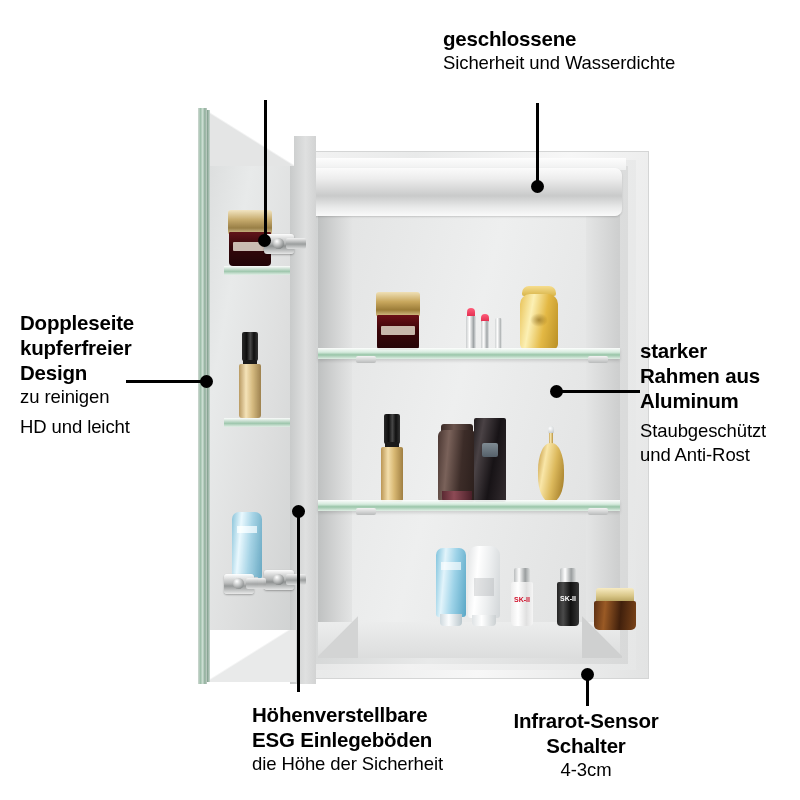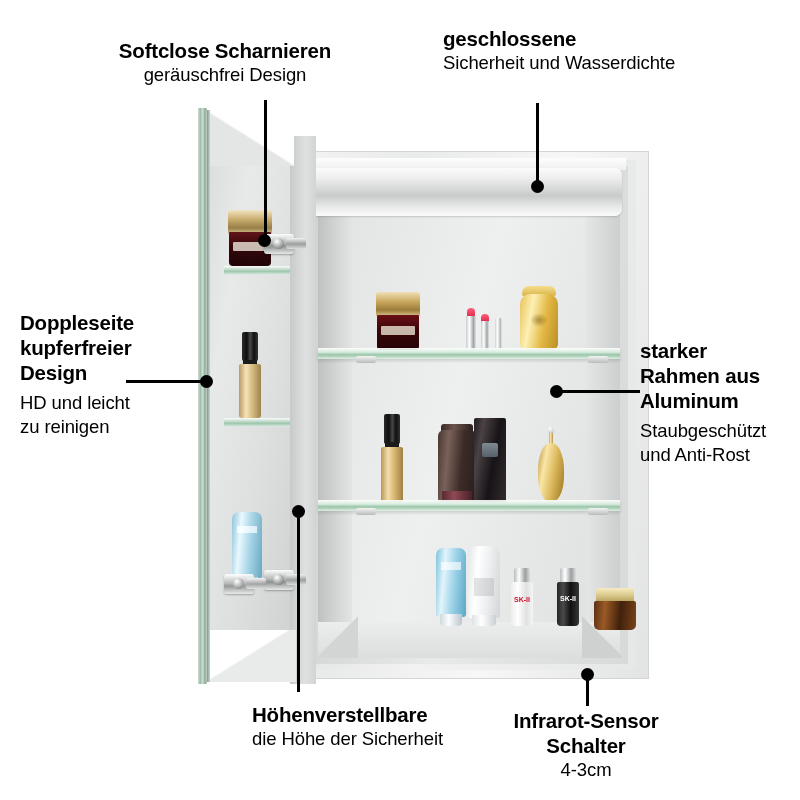--- a/index.html
+++ b/index.html
@@ -328,56 +328,53 @@
     </div>
 
     <div class="hinge mirr" style="left:34px;top:474px;opacity:.92;">
       <div class="h-body"></div>
       <div class="h-arm"></div>
       <div class="h-pin"></div>
     </div>
 
   </div>
 
-  <div class="callout c-center" style="left:55px;top:38px;width:340px;">
-    <div class="ttl">Softclose Scharnieren</div>
-    <div class="sub">geräuschfrei Design</div>
-  </div>
   <div class="lead-v" style="left:264px;top:100px;height:142px;"></div>
   <div class="dot" style="left:258px;top:234px;"></div>
 
   <div class="callout c-left" style="left:443px;top:18px;width:340px;">
     <div class="ttl">geschlossene</div>
     <div class="sub">Sicherheit und Wasserdichte</div>
   </div>
   <div class="lead-v" style="left:536px;top:103px;height:83px;"></div>
   <div class="dot" style="left:531px;top:180px;"></div>
 
   <div class="callout c-left" style="left:20px;top:302px;width:210px;">
     <div class="ttl">Doppleseite</div>
     <div class="ttl">kupferfreier</div>
     <div class="ttl">Design</div>
+    <div class="sub">zu reinigen</div>
     <div class="sub" style="margin-top:6px;">HD und leicht</div>
-    <div class="sub">zu reinigen</div>
   </div>
   <div class="lead-h" style="left:126px;top:380px;width:80px;"></div>
   <div class="dot" style="left:200px;top:375px;"></div>
 
   <div class="callout c-left" style="left:640px;top:330px;width:170px;">
     <div class="ttl">starker</div>
     <div class="ttl">Rahmen aus</div>
     <div class="ttl">Aluminum</div>
     <div class="sub" style="margin-top:6px;">Staubgeschützt</div>
     <div class="sub">und Anti-Rost</div>
   </div>
   <div class="lead-h" style="left:556px;top:390px;width:84px;"></div>
   <div class="dot" style="left:550px;top:385px;"></div>
 
   <div class="callout c-left" style="left:252px;top:694px;width:300px;">
     <div class="ttl">Höhenverstellbare</div>
+    <div class="ttl">ESG Einlegeböden</div>
     <div class="sub">die Höhe der Sicherheit</div>
   </div>
   <div class="lead-v" style="left:297px;top:512px;height:180px;"></div>
   <div class="dot" style="left:292px;top:505px;"></div>
 
   <div class="callout c-center" style="left:466px;top:708px;width:240px;">
     <div class="ttl">Infrarot-Sensor</div>
     <div class="ttl">Schalter</div>
     <div class="sub">4-3cm</div>
   </div>

